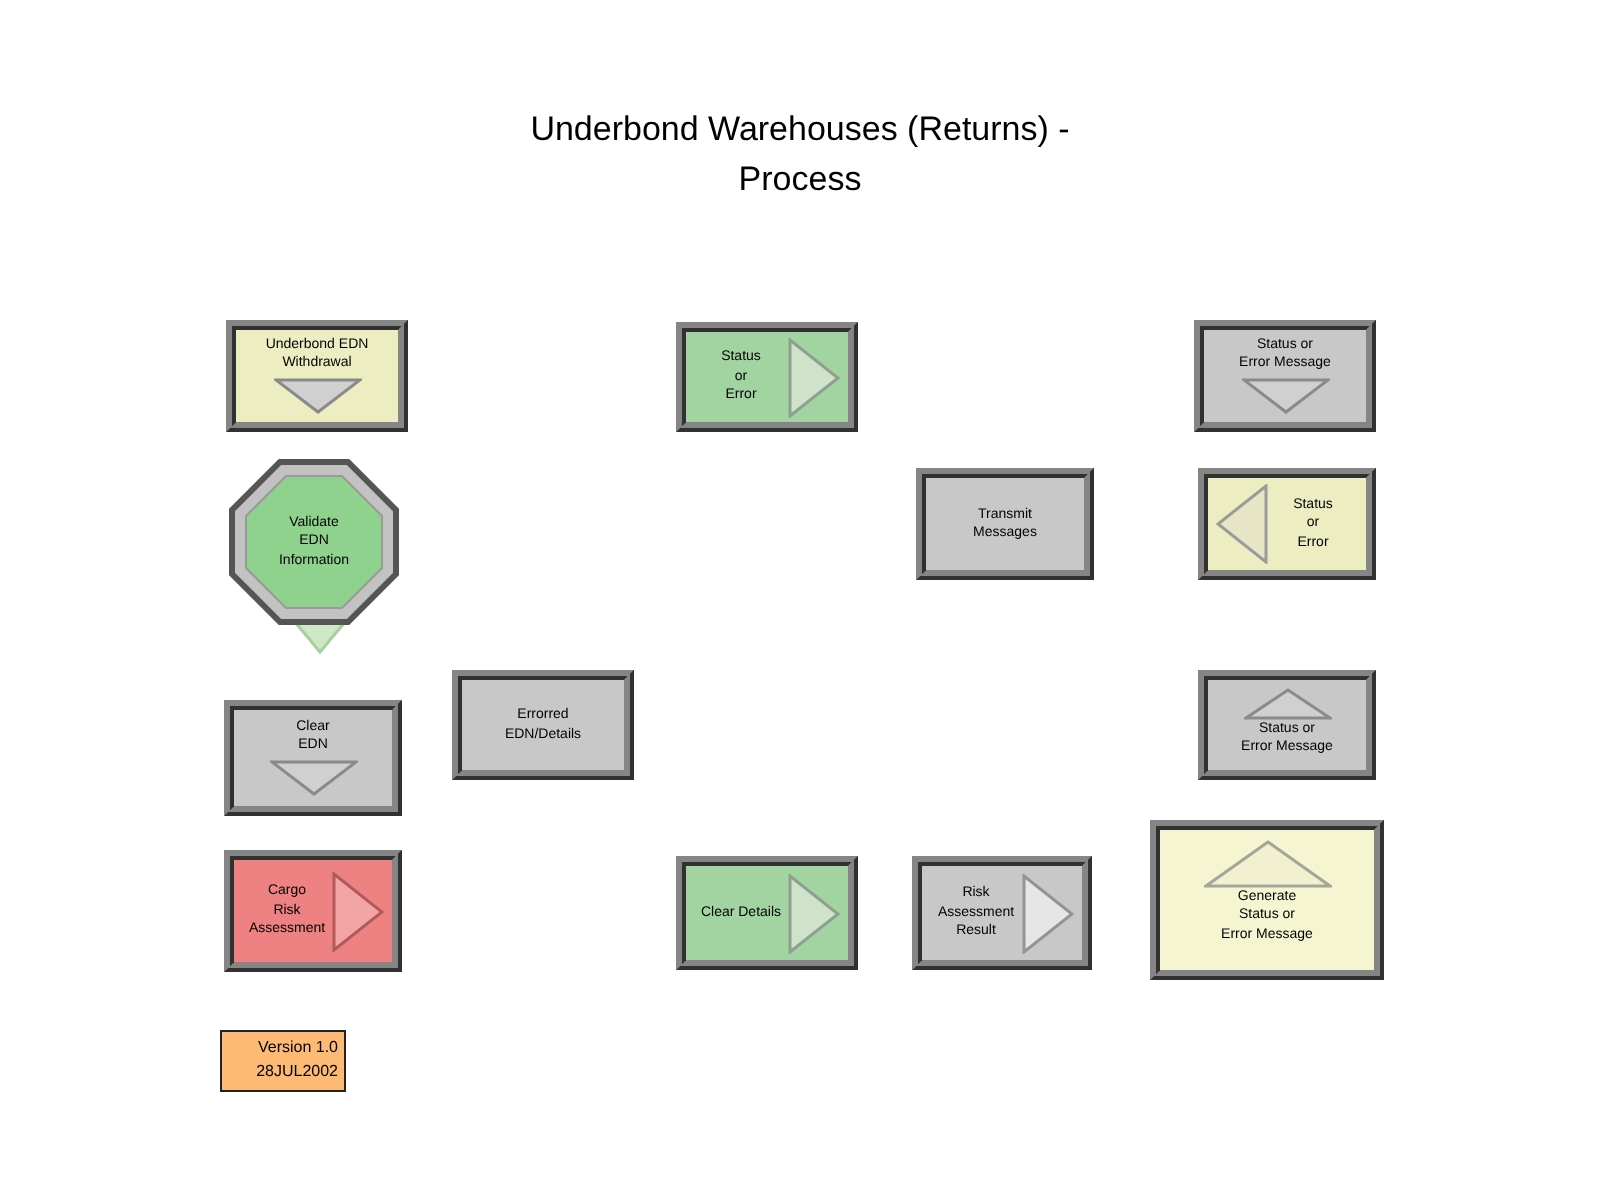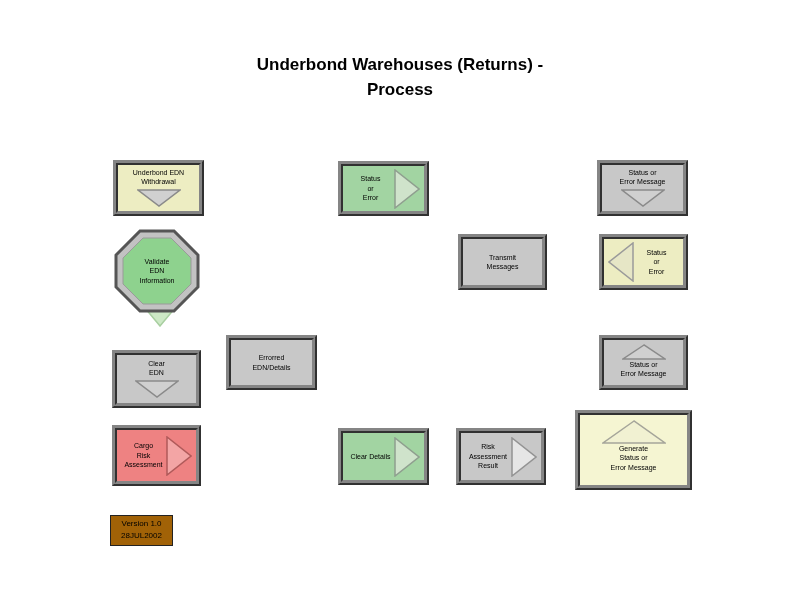--- a/index.html
+++ b/index.html
@@ -2,21 +2,21 @@
 <html><head>
 <meta charset="utf-8">
 <style>
   html, body { margin:0; padding:0; background:#ffffff; }
   .canvas {
     position:relative; width:800px; height:600px; background:#ffffff;
     font-family:"Liberation Sans", sans-serif; color:#000; overflow:hidden;
   }
   .title {
     position:absolute; top:52px; left:0; width:100%;
-    text-align:center; font-size:17px; font-weight:bold;
+    text-align:center; font-size:17px; font-weight:normal;
     line-height:25px; white-space:pre-line;
   }
   .subtitle {
     position:absolute; top:104px; left:0; width:100%;
     text-align:center; font-size:11.5px; line-height:16px; white-space:pre-line;
   }
   .node {
     position:absolute; box-sizing:border-box;
     border:5px ridge #858585; display:flex;
   }
@@ -55,23 +55,23 @@
   .arr { display:block; margin-top:2px; }
   .tri-gray      { fill:#d0d0d0; stroke:#8a8a8a; stroke-width:1.5; }
   .tri-green     { fill:#cfe3cb; stroke:#8f9f8f; stroke-width:1.5; }
   .tri-red       { fill:#f3a5a5; stroke:#b05a5a; stroke-width:1.5; }
   .tri-lightgray { fill:#e6e6e6; stroke:#939393; stroke-width:1.5; }
   .tri-cream     { fill:#e6e6c6; stroke:#9a9a9a; stroke-width:1.5; }
   .tri-paleyellow{ fill:#f1f1d2; stroke:#a5a59a; stroke-width:1.5; }
 
   .version {
     position:absolute; left:110px; top:515px; width:63px; height:31px;
-    box-sizing:border-box; background:#a16207; border:1px solid #222;
+    box-sizing:border-box; background:#fdba74; border:1px solid #222;
     font-size:8px; line-height:1.45; padding:2px 3px;
-    white-space:pre-line; text-align:center;
+    white-space:pre-line; text-align:right;
   }
 </style>
 </head>
 <body>
 
 <div class="canvas">
 
   <div class="title">Underbond Warehouses (Returns) -
 Process</div>
 

